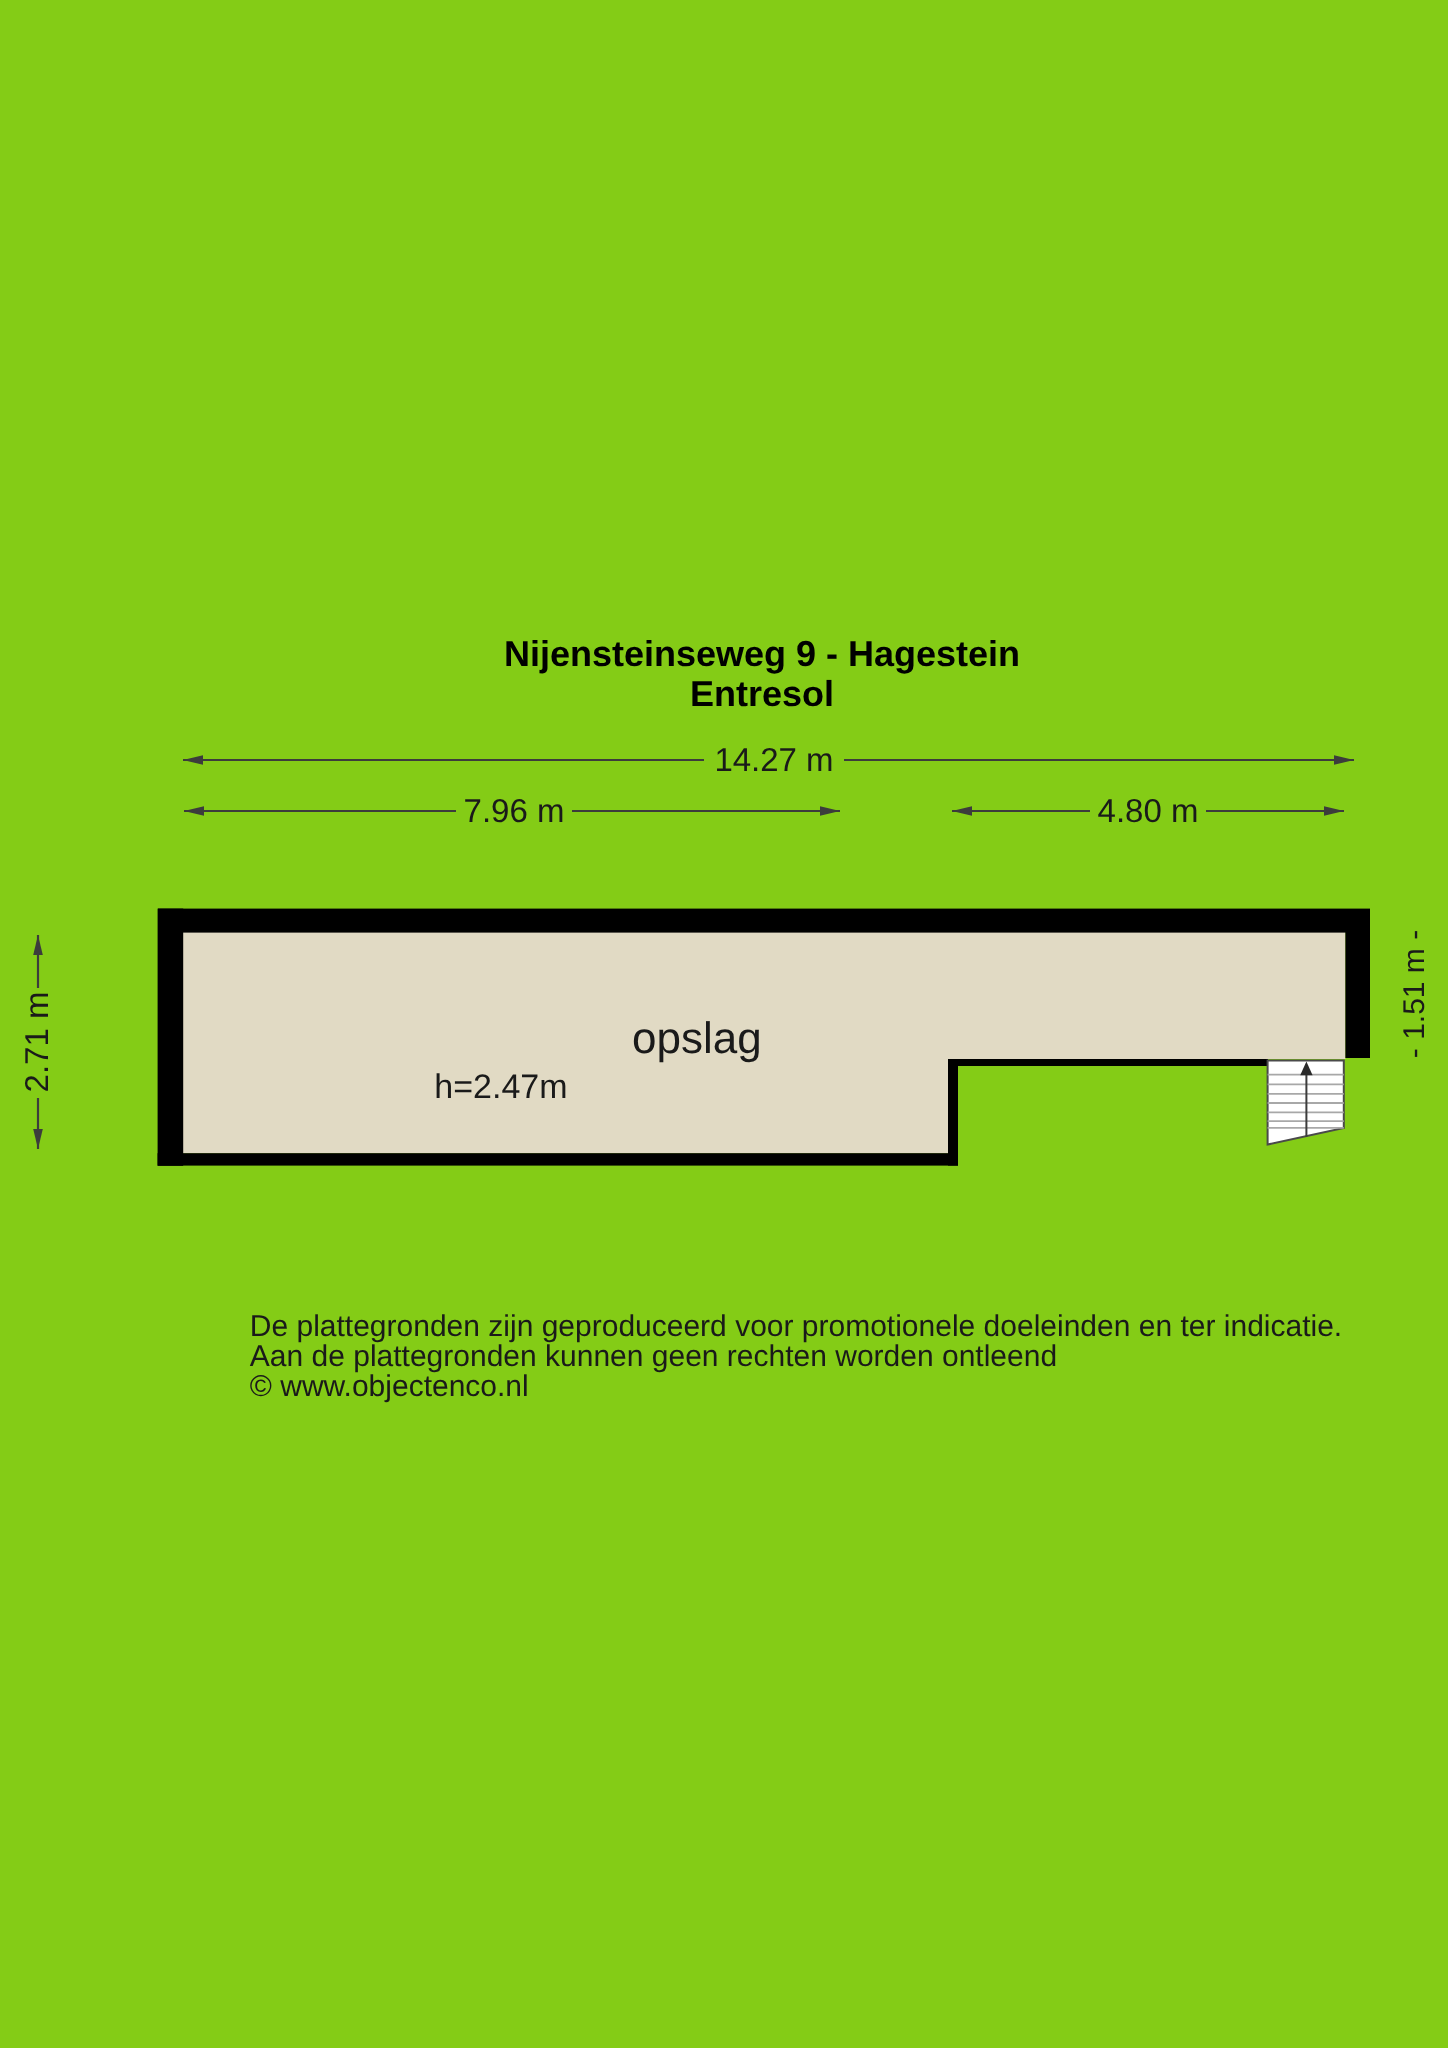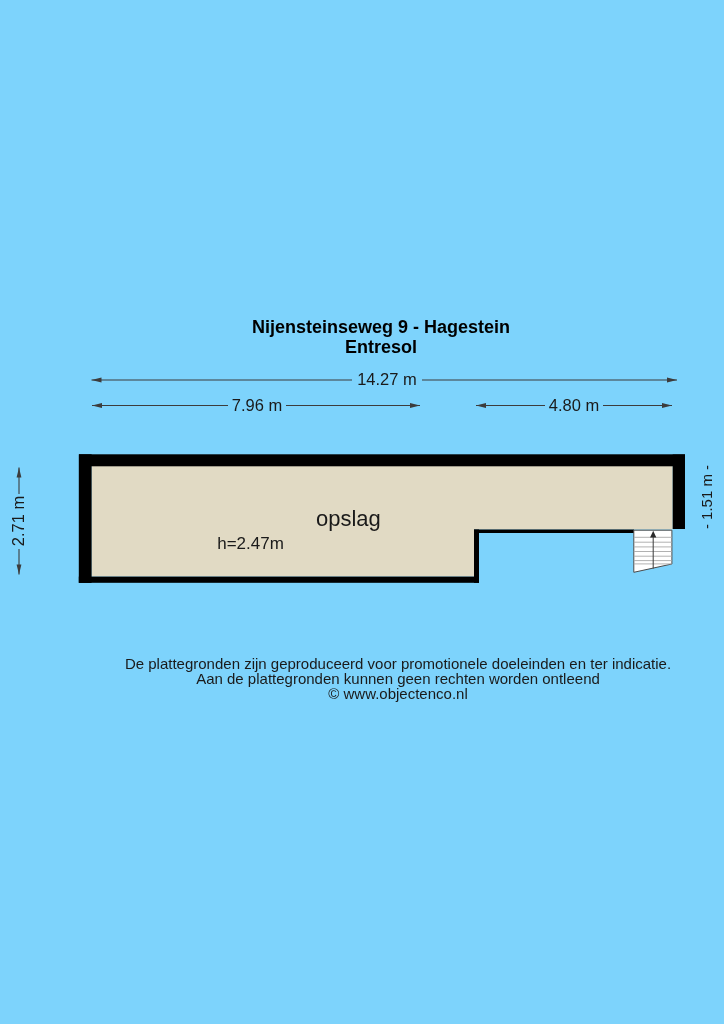--- a/index.html
+++ b/index.html
@@ -1,21 +1,21 @@
 <!DOCTYPE html>
 <html><head>
 <meta charset="utf-8">
 <style>
   html,body{margin:0;padding:0;background:#ffffff;}
   body{width:724px;height:1024px;font-family:"Liberation Sans",sans-serif;}
-  .page{position:relative;width:724px;height:1024px;overflow:hidden;background:#7dd3fc;}
+  .page{position:relative;width:724px;height:1024px;overflow:hidden;background:#84cc16;}
   .title{position:absolute;left:381px;top:318px;transform:translateX(-50%);
          font-size:18px;line-height:19.5px;font-weight:bold;color:#000;text-align:center;white-space:nowrap;}
   .disclaimer{position:absolute;left:398px;top:656px;transform:translateX(-50%);
-         font-size:15px;line-height:15px;color:#1a1a1a;text-align:center;white-space:nowrap;}
+         font-size:15px;line-height:15px;color:#1a1a1a;text-align:left;white-space:nowrap;}
 </style>
 </head>
 <body>
 <div class="page">
 
   <div class="title">Nijensteinseweg 9 - Hagestein<br>Entresol</div>
 
   <svg width="724" height="1024" viewBox="0 0 724 1024" style="position:absolute;left:0;top:0;" font-family="Liberation Sans, sans-serif">
 
     <g fill="#3c3c3c" stroke="none">

